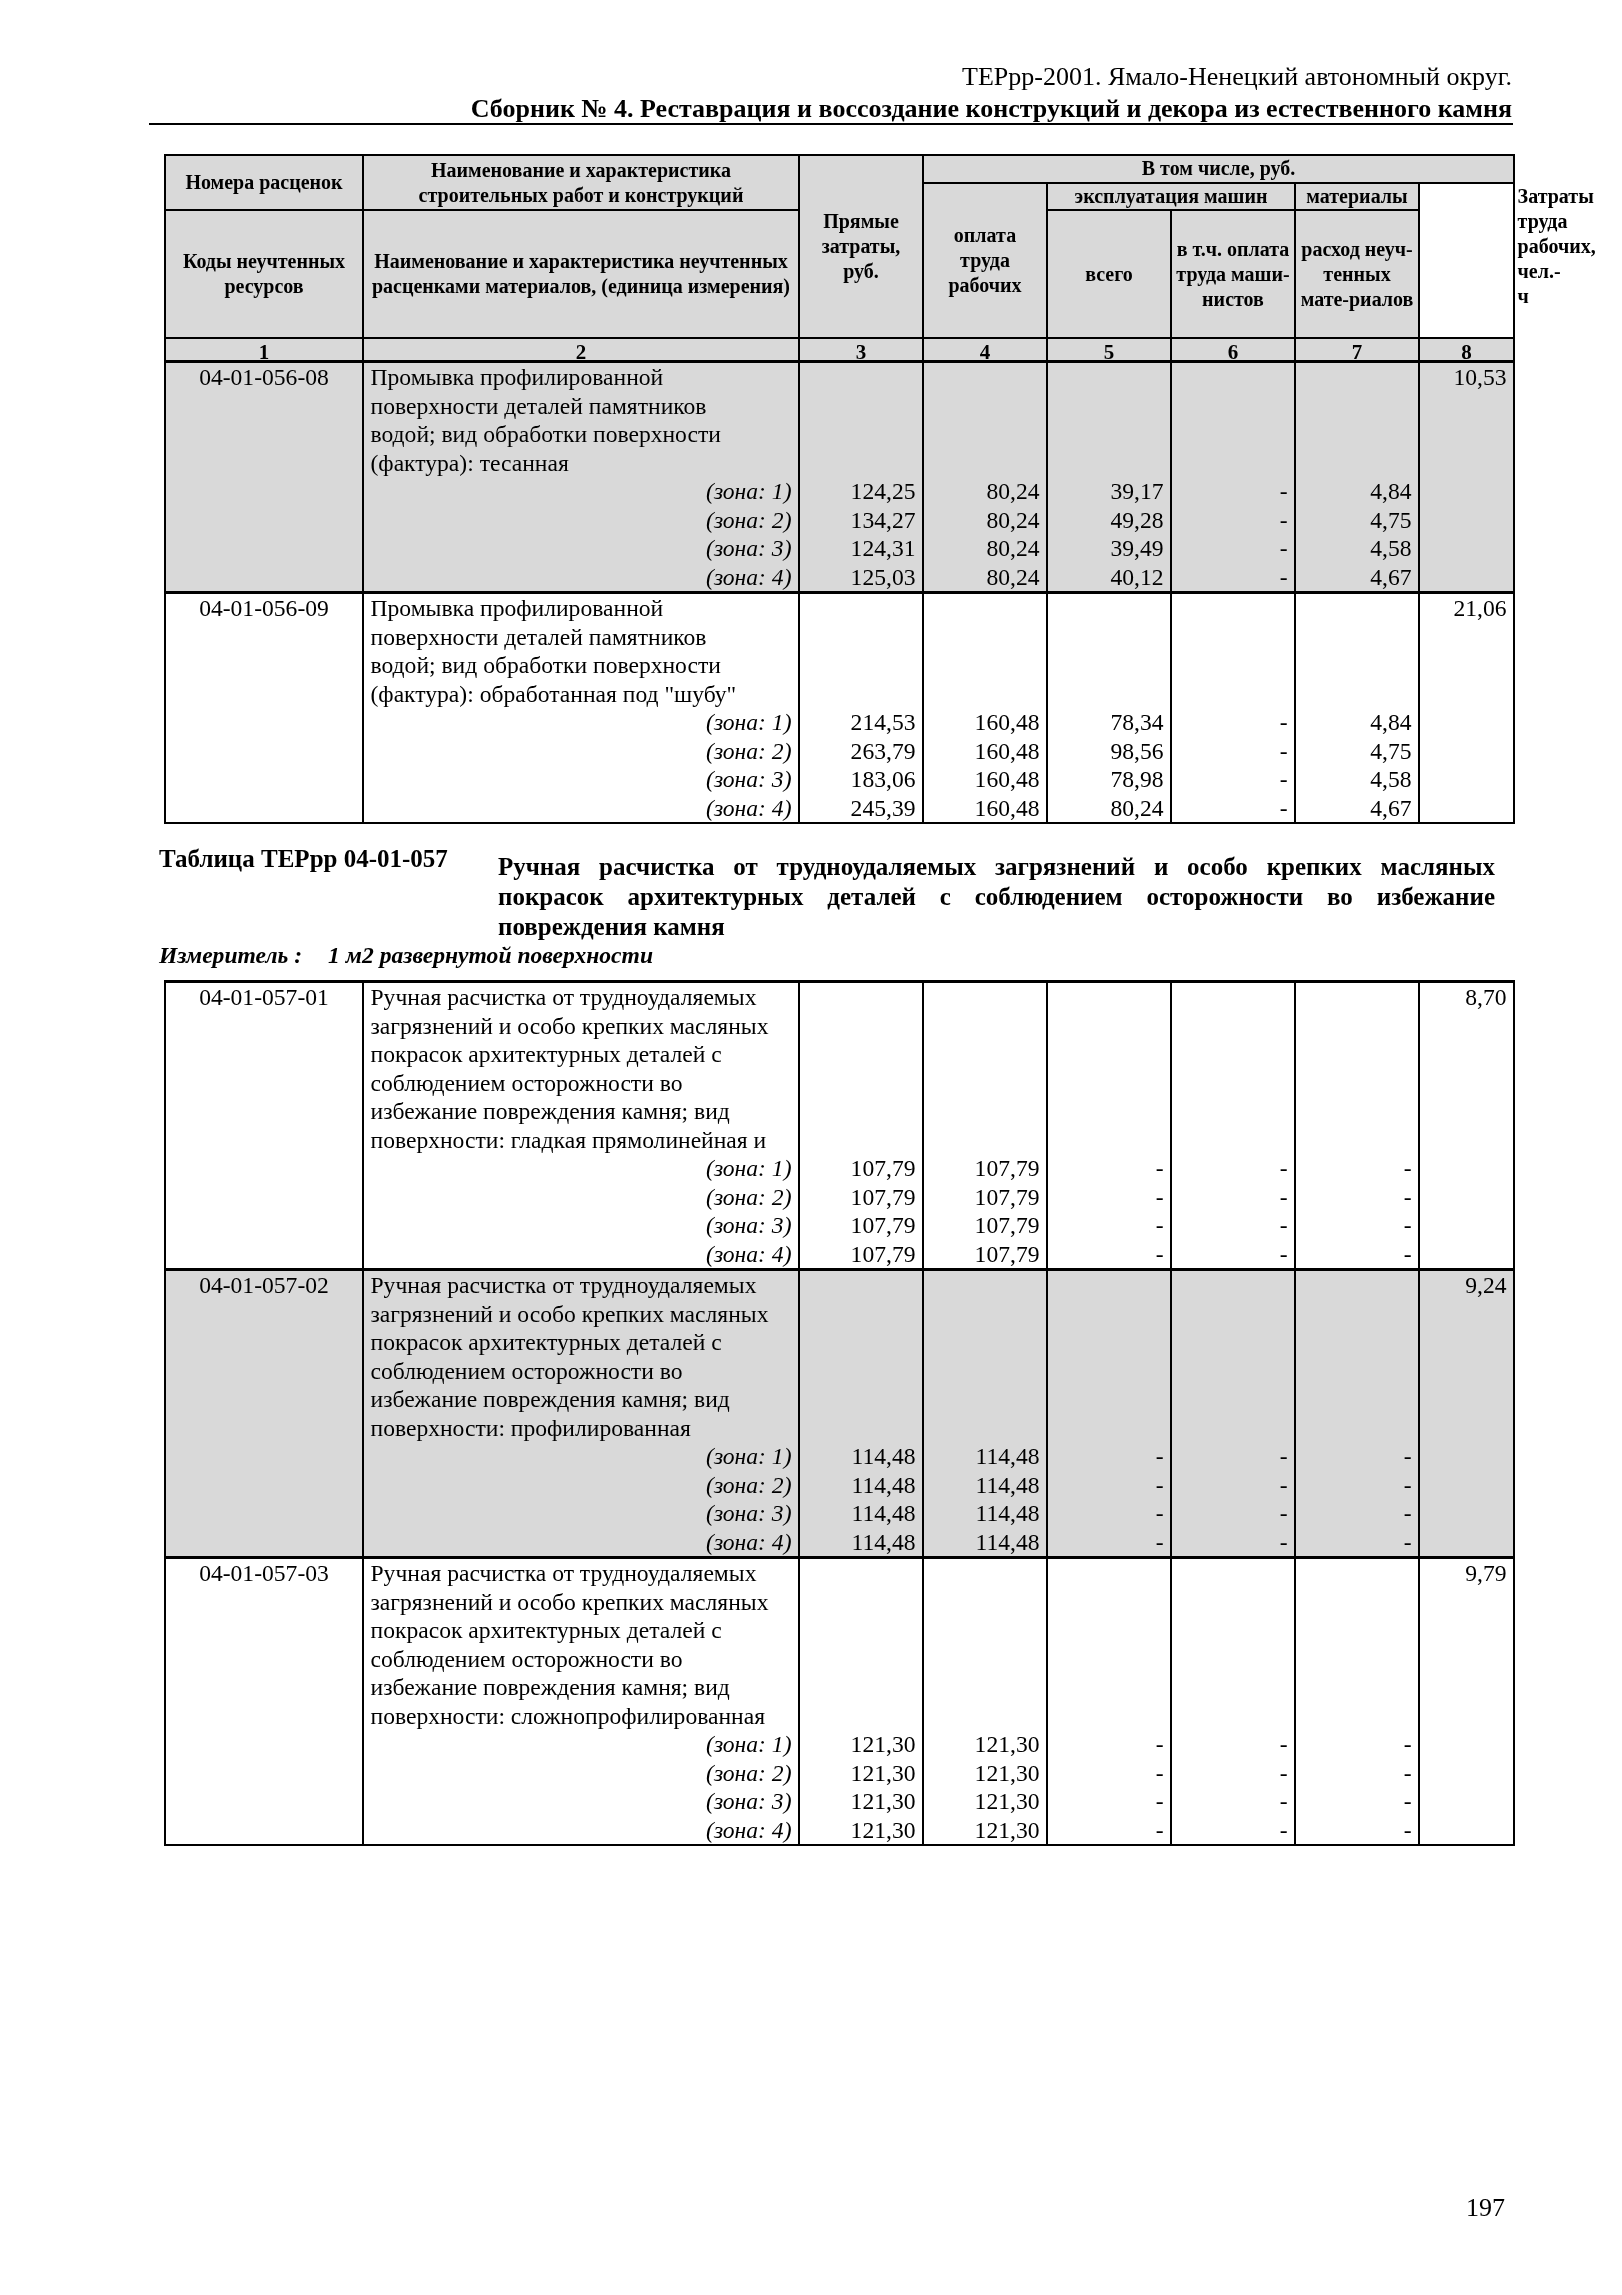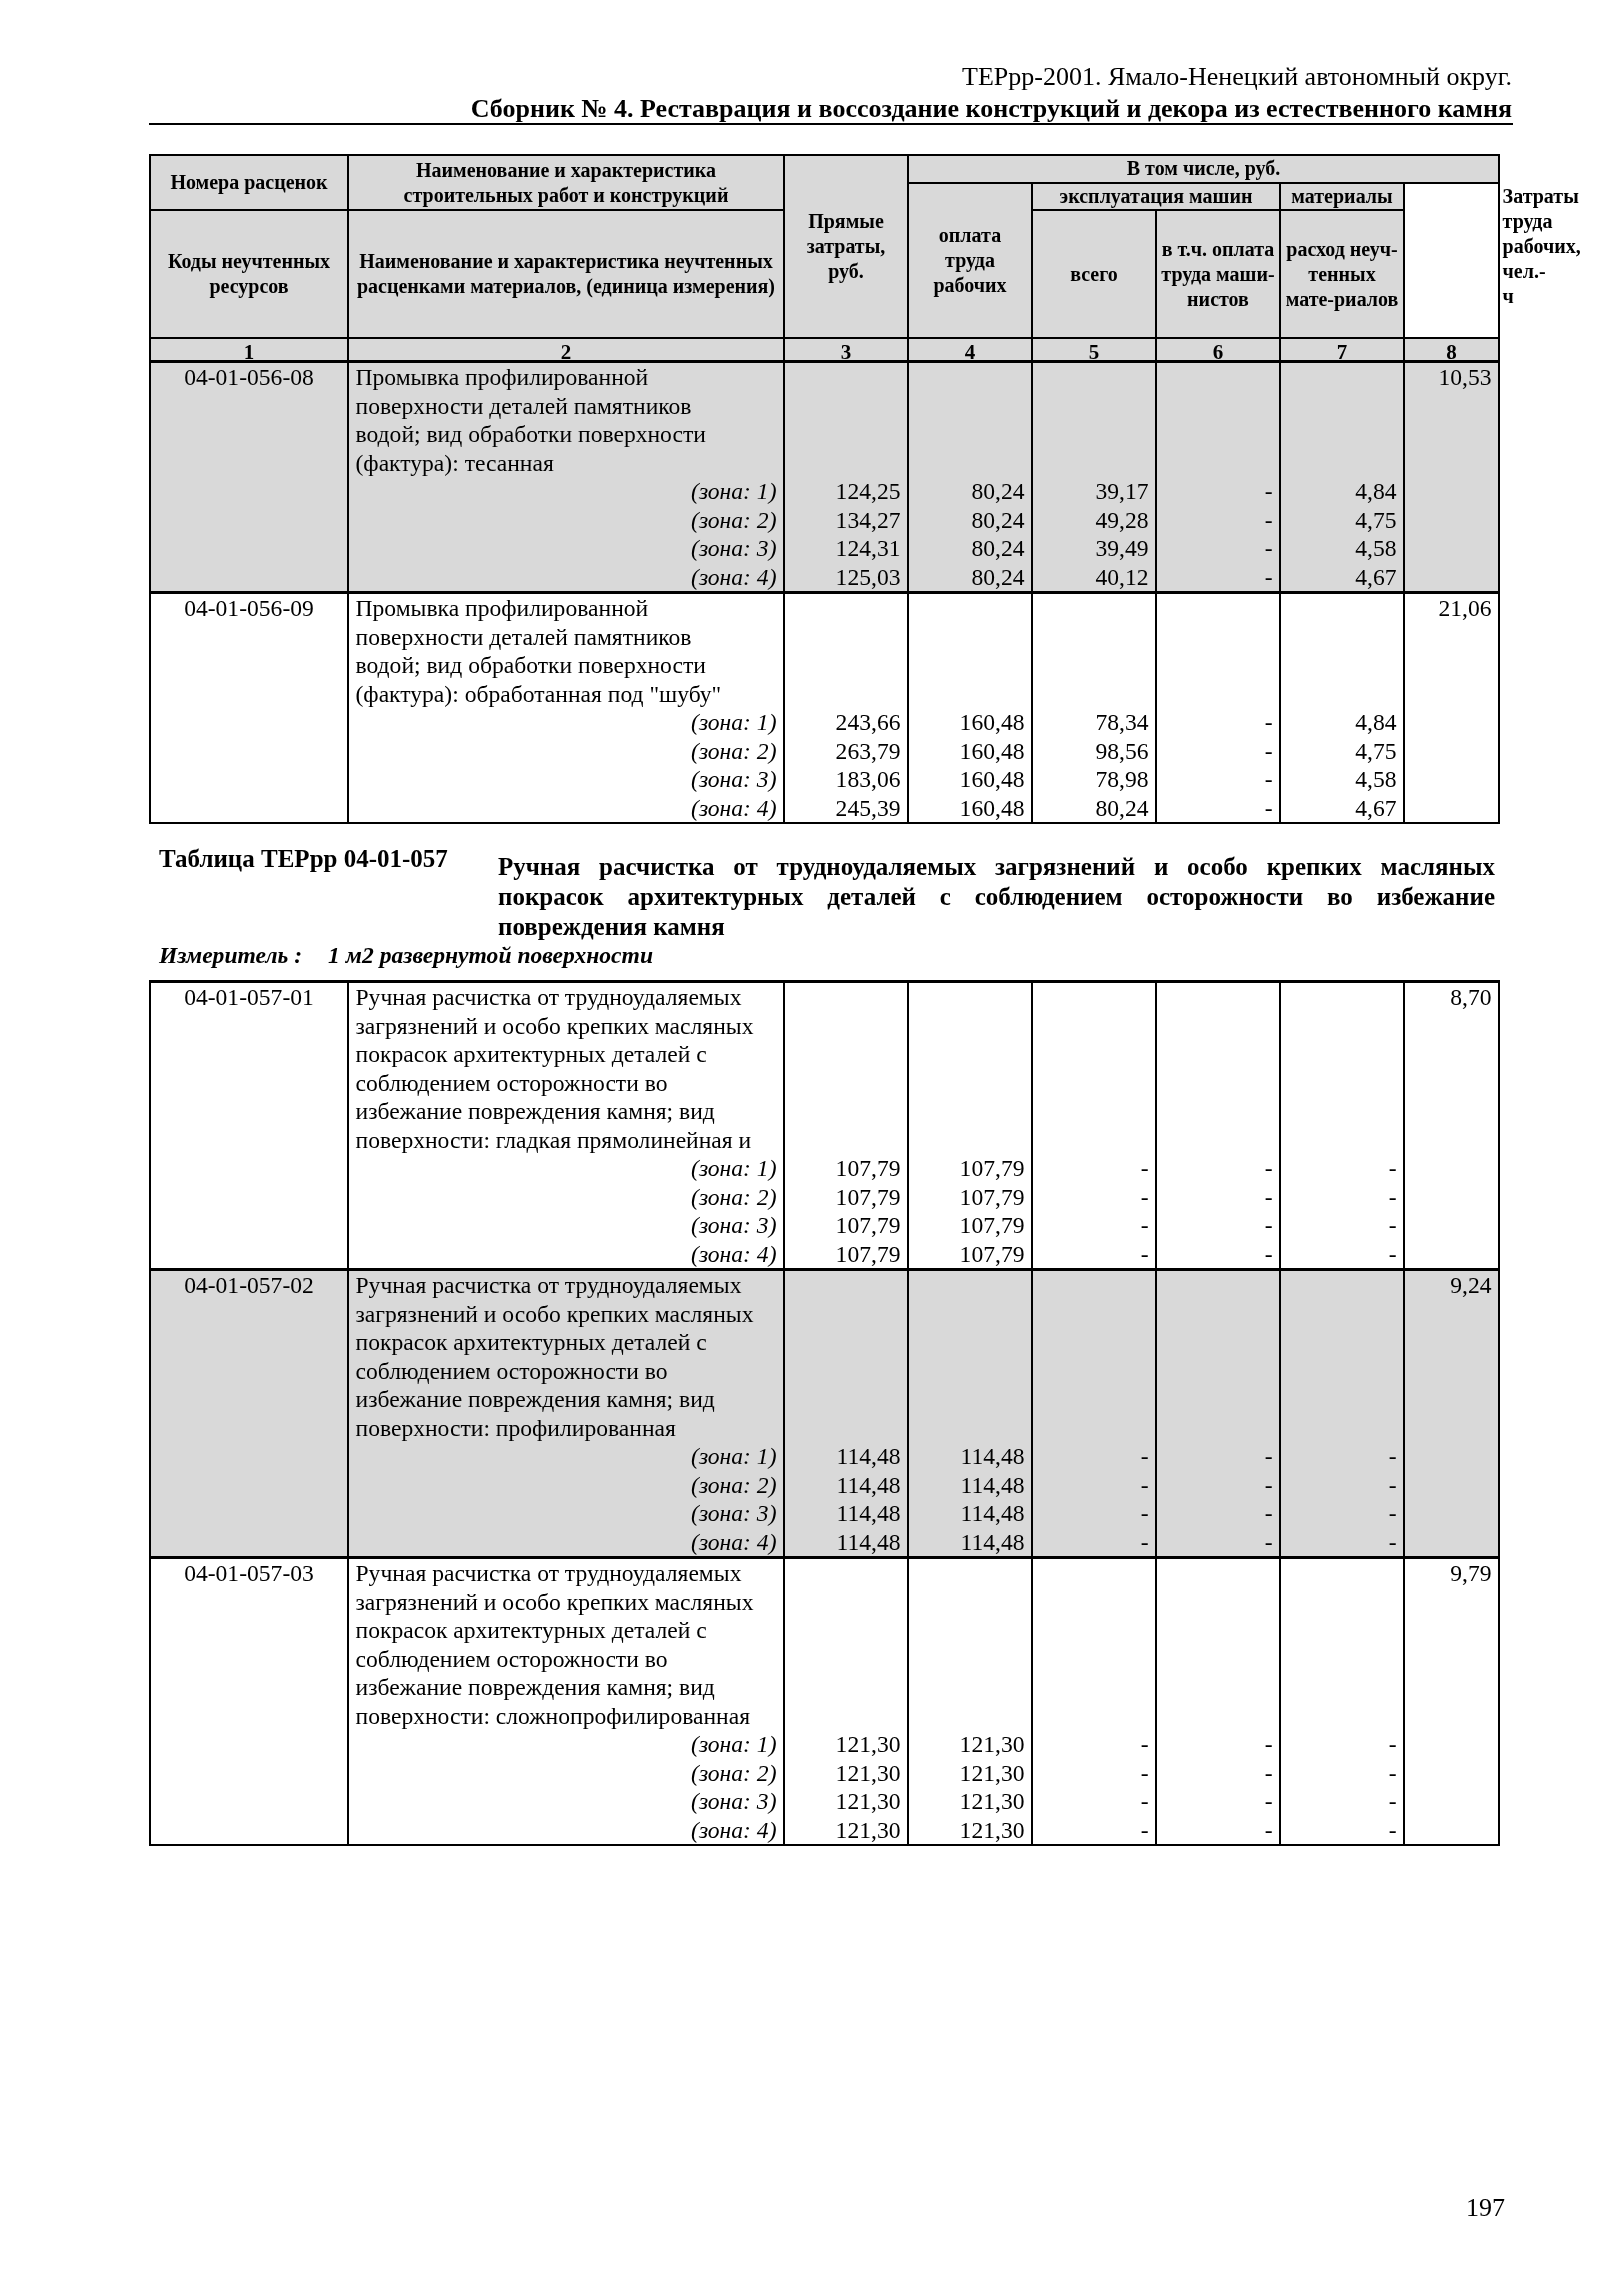--- a/index.html
+++ b/index.html
@@ -5,21 +5,21 @@
   html, body { margin: 0; padding: 0; background: #ffffff; }
   body {
     width: 1623px; height: 2295px; position: relative; overflow: hidden;
     font-family: "Liberation Serif", "DejaVu Serif", serif; color: #000;
   }
   .page-header { position: absolute; right: 111px; top: 60px; text-align: right; }
   .page-header .h1 { font-size: 26px; line-height: 33px; }
   .page-header .h2 { font-size: 26px; line-height: 31px; font-weight: bold; }
   .header-rule { position: absolute; left: 149px; right: 110px; top: 123px; height: 2px; background: #000; }
 
-  table { border-collapse: collapse; table-layout: fixed; position: absolute; left: 149px; width: 1351px; padding-left: 22px; }
+  table { border-collapse: collapse; table-layout: fixed; position: absolute; left: 164px; width: 1351px; padding-left: 22px; }
   td, th { border: 2px solid #000; padding: 0 6.5px; vertical-align: top; }
   th { font-weight: bold; font-size: 20px; line-height: 25px; text-align: center; vertical-align: middle; background: #d9d9d9; padding: 0 2.6px; }
   .hdr-table { top: 154px; }
   .num-row th { height: 26px; font-size: 21px; }
 
   .data-table { font-size: 23.6px; line-height: 28.5px; }
   .data-table td { border-top: 0; border-bottom: 0; }
   .data-table tr.group-start td { border-top: 3.9px solid #000; }
   .data-table tr.group-end td { border-bottom: 2px solid #000; }
   .shade td { background: #d9d9d9; }
@@ -218,21 +218,21 @@
         <td class="num"></td>
         <td class="num"></td>
         <td class="num"></td>
         <td class="num"></td>
         <td class="num"></td>
         <td class="num"></td>
       </tr>
       <tr>
         <td class="code"></td>
         <td class="zone">(зона: 1)</td>
-        <td class="num">243,66</td>
+        <td class="num">214,53</td>
         <td class="num">160,48</td>
         <td class="num">78,34</td>
         <td class="num">-</td>
         <td class="num">4,84</td>
         <td class="num"></td>
       </tr>
       <tr>
         <td class="code"></td>
         <td class="zone">(зона: 2)</td>
         <td class="num">263,79</td>

